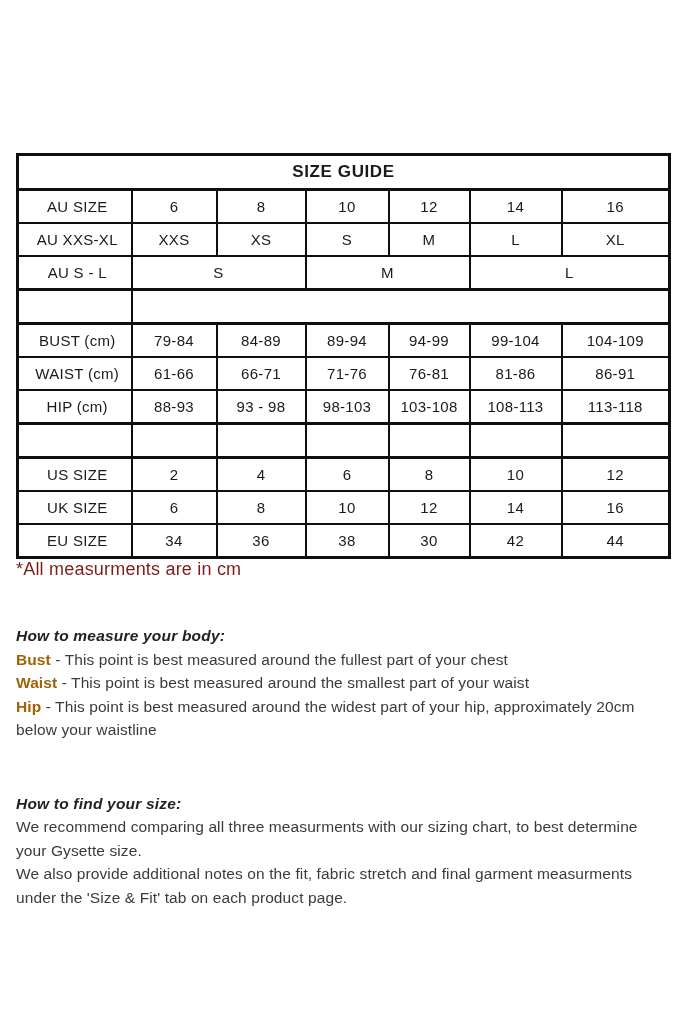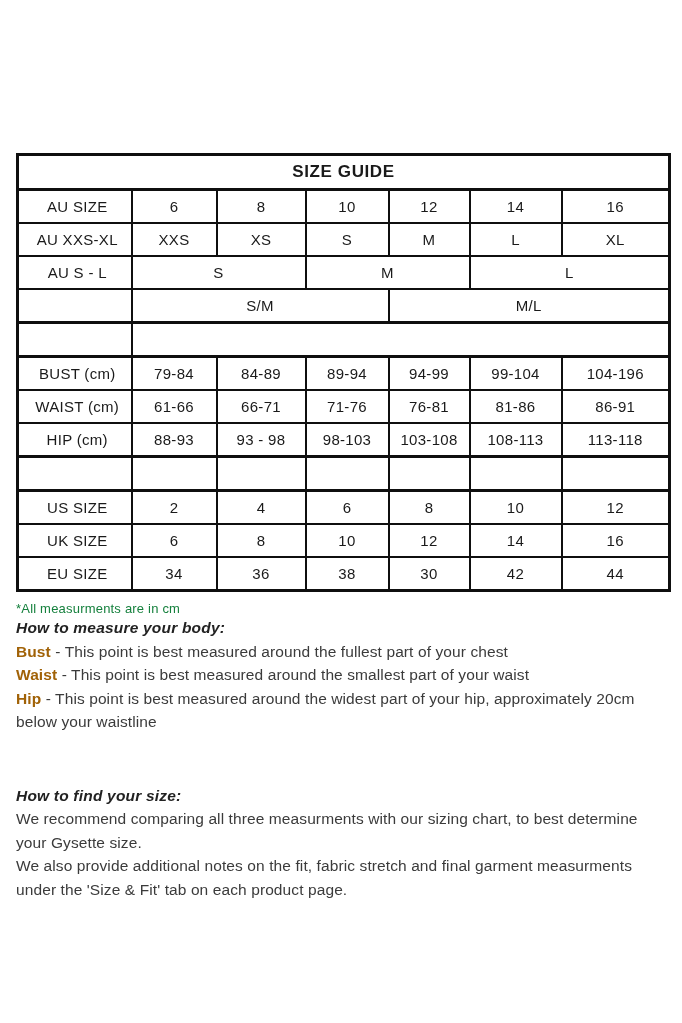--- a/index.html
+++ b/index.html
@@ -50,29 +50,28 @@
     letter-spacing: 0.6px;
     border-bottom-width: 3px;
   }
   tr.sep td {
     border-top-width: 3px;
     border-bottom-width: 3px;
   }
 
   
   .footnote {
-    margin-top: 9px;
-    font-size: 13px;
+    font-size: 18px;
     letter-spacing: 0.2px;
-    color: #15803d;
+    color: #7f1d1d;
   }
 
   
   .section { width: 652px; }
-  .section.measure { }
+  .section.measure { margin-top: 44px; }
   .section.find { margin-top: 50px; }
   .sec-heading {
     font-size: 15.5px;
     font-weight: bold;
     font-style: italic;
     letter-spacing: 0.2px;
     color: #222222;
     line-height: 23.5px;
   }
   .section p {
@@ -127,39 +126,34 @@
       <td>XL</td>
     </tr>
 
     <tr>
       <td class="lbl">AU S - L</td>
       <td colspan="2">S</td>
       <td colspan="2">M</td>
       <td colspan="2">L</td>
     </tr>
 
-    <tr>
-      <td class="lbl"></td>
-      <td colspan="3">S/M</td>
-      <td colspan="3">M/L</td>
-    </tr>
 
     <tr class="sep">
       <td class="lbl"></td>
       <td colspan="6"></td>
     </tr>
 
     <tr>
       <td class="lbl">BUST (cm)</td>
       <td>79-84</td>
       <td>84-89</td>
       <td>89-94</td>
       <td>94-99</td>
       <td>99-104</td>
-      <td>104-196</td>
+      <td>104-109</td>
     </tr>
 
     <tr>
       <td class="lbl">WAIST (cm)</td>
       <td>61-66</td>
       <td>66-71</td>
       <td>71-76</td>
       <td>76-81</td>
       <td>81-86</td>
       <td>86-91</td>

